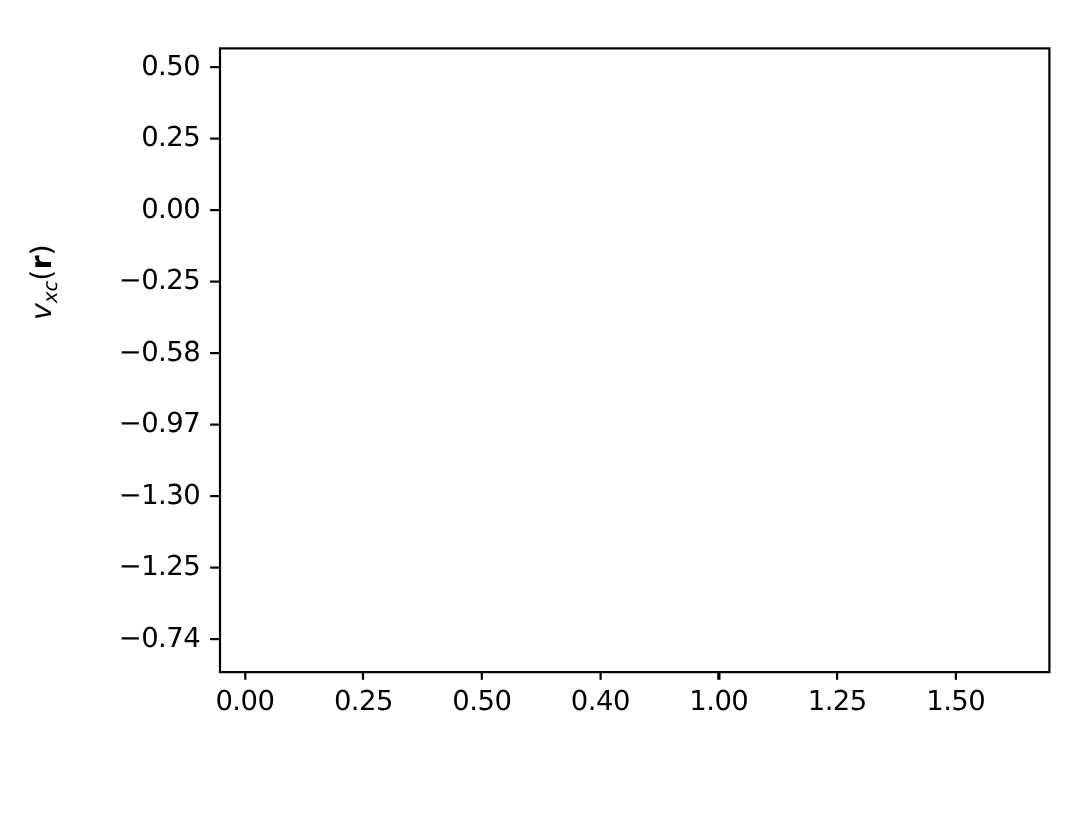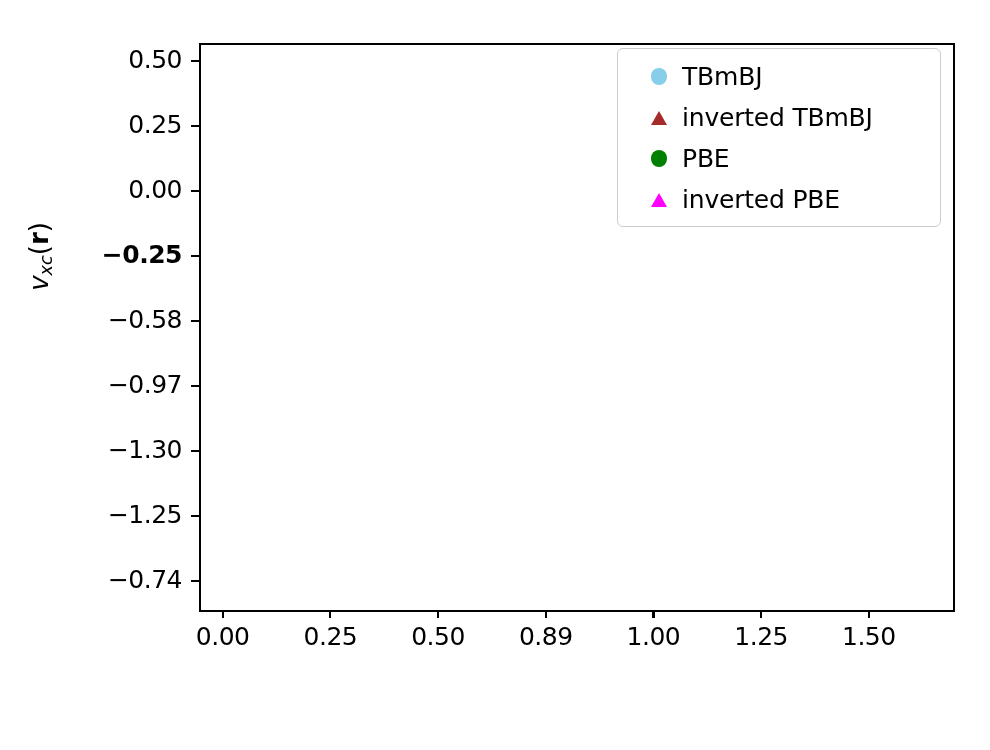--- a/index.html
+++ b/index.html
@@ -1075,71 +1075,45 @@
   <div id="axes-frame"></div>
 
   <div id="ticks-layer">
       <div class="xtick-mark" style="left: 221.592px;"></div>
       <div class="xtick-label" style="left: 162.692px;">0.00</div>
       <div class="xtick-mark" style="left: 329.285px;"></div>
       <div class="xtick-label" style="left: 270.385px;">0.25</div>
       <div class="xtick-mark" style="left: 436.977px;"></div>
       <div class="xtick-label" style="left: 378.077px;">0.50</div>
       <div class="xtick-mark" style="left: 544.669px;"></div>
-      <div class="xtick-label" style="left: 485.769px;">0.89</div>
+      <div class="xtick-label" style="left: 485.769px;">0.40</div>
       <div class="xtick-mark" style="left: 652.362px;"></div>
       <div class="xtick-label" style="left: 593.462px;">1.00</div>
       <div class="xtick-mark" style="left: 760.054px;"></div>
       <div class="xtick-label" style="left: 701.154px;">1.25</div>
       <div class="xtick-mark" style="left: 867.746px;"></div>
       <div class="xtick-label" style="left: 808.846px;">1.50</div>
       <div class="ytick-mark" style="top: 60.0872px;"></div>
       <div class="ytick-label" style="top: 45.1872px;">0.50</div>
       <div class="ytick-mark" style="top: 125.042px;"></div>
       <div class="ytick-label" style="top: 110.142px;">0.25</div>
       <div class="ytick-mark" style="top: 189.996px;"></div>
       <div class="ytick-label" style="top: 175.096px;">0.00</div>
       <div class="ytick-mark" style="top: 254.95px;"></div>
-      <div class="ytick-label" style="top: 240.05px; font-weight: bold;">−0.25</div>
+      <div class="ytick-label" style="top: 240.05px;">−0.25</div>
       <div class="ytick-mark" style="top: 319.905px;"></div>
       <div class="ytick-label" style="top: 305.005px;">−0.58</div>
       <div class="ytick-mark" style="top: 384.859px;"></div>
       <div class="ytick-label" style="top: 369.959px;">−0.97</div>
       <div class="ytick-mark" style="top: 449.813px;"></div>
       <div class="ytick-label" style="top: 434.913px;">−1.30</div>
       <div class="ytick-mark" style="top: 514.768px;"></div>
       <div class="ytick-label" style="top: 499.868px;">−1.25</div>
       <div class="ytick-mark" style="top: 579.722px;"></div>
       <div class="ytick-label" style="top: 564.822px;">−0.74</div>
     </div>
 
   <div id="ylabel">
     <span class="mi">v</span><span class="sub">xc</span>(<span class="mb">r</span>)
   </div>
 
-  <div id="legend">
-      <div class="legend-row">
-        <div class="legend-marker">
-          <div class="mk-circle" style="width: 16.4px; height: 16.4px; background: rgb(135, 206, 235);"></div>
-        </div>
-        <div class="legend-text">TBmBJ</div>
-      </div>
-      <div class="legend-row">
-        <div class="legend-marker">
-          <div class="mk-tri" style="border-left: 8.2px solid transparent; border-right: 8.2px solid transparent; border-bottom: 14.596px solid rgb(165, 42, 42);"></div>
-        </div>
-        <div class="legend-text">inverted TBmBJ</div>
-      </div>
-      <div class="legend-row">
-        <div class="legend-marker">
-          <div class="mk-circle" style="width: 16.4px; height: 16.4px; background: rgb(0, 128, 0);"></div>
-        </div>
-        <div class="legend-text">PBE</div>
-      </div>
-      <div class="legend-row">
-        <div class="legend-marker">
-          <div class="mk-tri" style="border-left: 8.2px solid transparent; border-right: 8.2px solid transparent; border-bottom: 14.596px solid rgb(255, 0, 255);"></div>
-        </div>
-        <div class="legend-text">inverted PBE</div>
-      </div>
-    </div>
 
 </div>
 
 </body></html>

